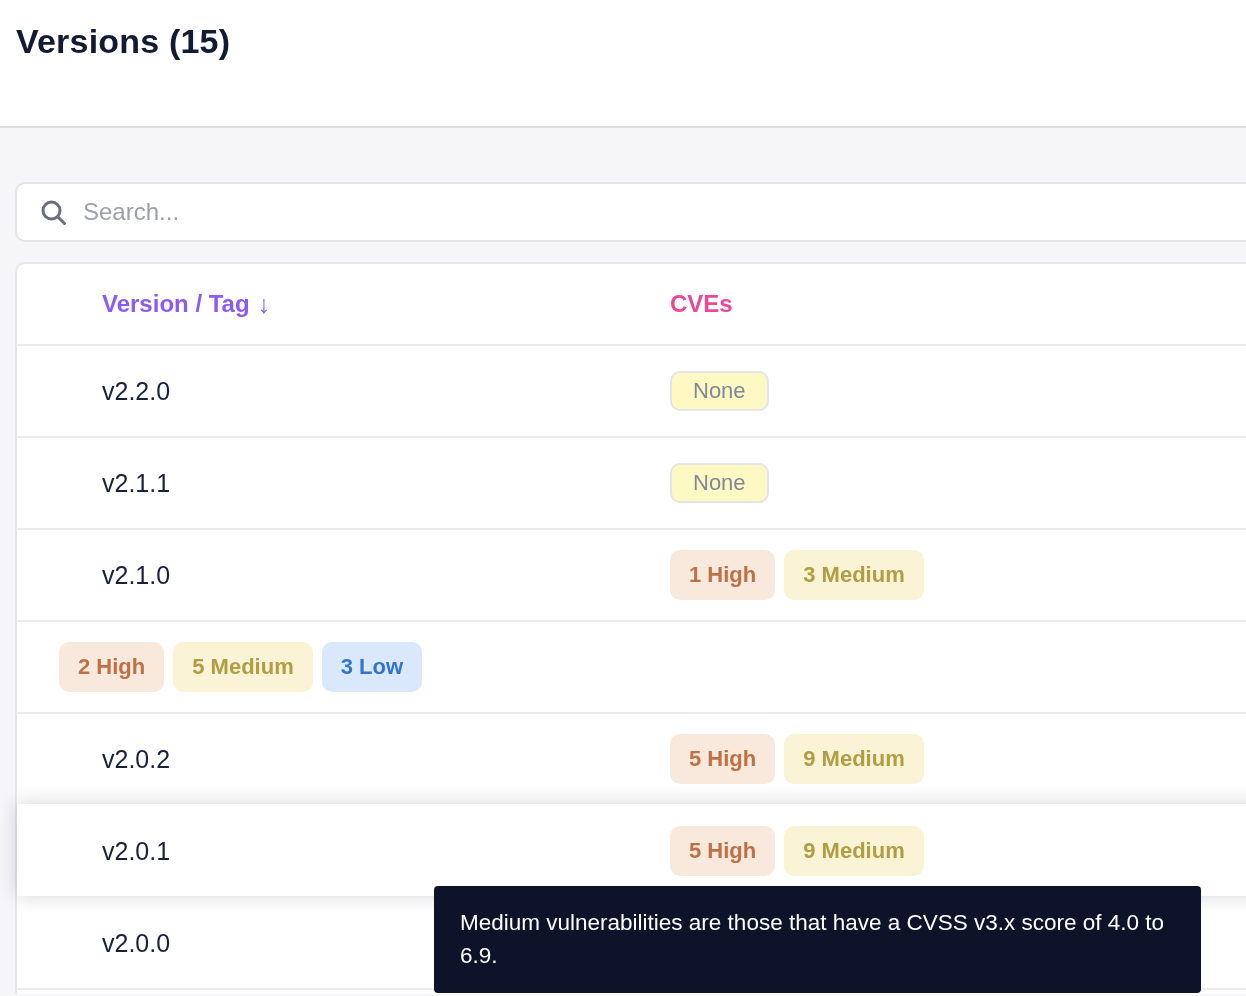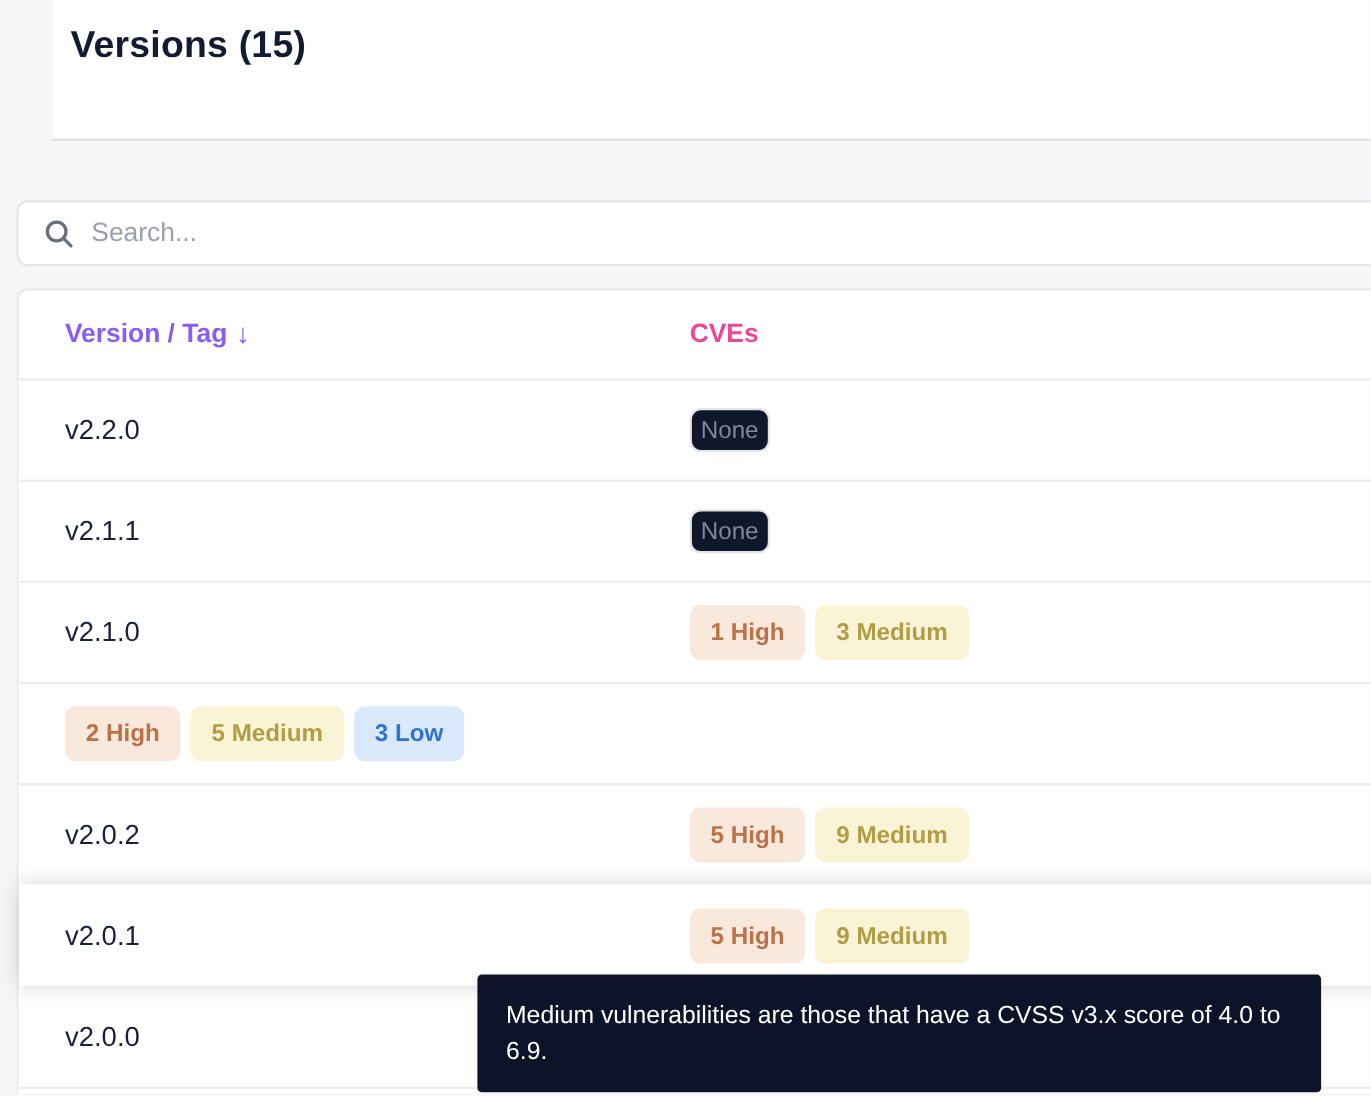--- a/index.html
+++ b/index.html
@@ -13,21 +13,20 @@
     font-family: "Liberation Sans", sans-serif;
     color: #161e38;
   }
 
   
   .top-band {
     background: #ffffff;
     height: 128px;
     border-bottom: 2px solid #dcdce1;
     padding: 22px 0 0 16px;
-    margin-left: 48px;
   }
   .page-title {
     font-size: 34px;
     font-weight: 700;
     color: var(--title-text, #131b33);
     letter-spacing: 0.2px;
   }
 
   
   .search-box {
@@ -66,21 +65,21 @@
     border: 2px solid #e7e7ec;
     border-radius: 10px 10px 0 0;
     border-bottom: none;
   }
   .thead {
     display: flex;
     align-items: center;
     height: 80px;
     padding-left: 42px;
   }
-  .col-version { width: 568px; flex: 0 0 568px; }
+  .col-version { width: 568px; flex: 0 0 568px; margin-left: 43px; }
   .col-cves { flex: 1; }
   .th-version {
     color: var(--accent-purple, #8a5cf5);
     font-size: 24px;
     font-weight: 700;
     display: inline-flex;
     align-items: center;
     gap: 8px;
     cursor: pointer;
   }
@@ -117,25 +116,25 @@
 
   .badge {
     display: inline-block;
     font-size: 22px;
     font-weight: 700;
     border-radius: 10px;
     padding: 13px 19px;
     line-height: 1.05;
   }
   .badge-none {
-    background: #0f172a;
+    background: #fef9c3;
     border: 2px solid #e4e4e9;
     color: #82889a;
     font-weight: 500;
-    padding: 6px 8px;
+    padding: 6px 21px;
   }
   .badge-high   { background: var(--high-bg, #f9e9dc);   color: var(--high-text, #bd7146); }
   .badge-medium { background: var(--medium-bg, #faf3d6); color: var(--medium-text, #b09d44); }
   .badge-low    { background: var(--low-bg, #d9e9fb);    color: var(--low-text, #3273cf); }
 
   
   .tooltip {
     position: absolute;
     left: 434px;
     top: 886px;

